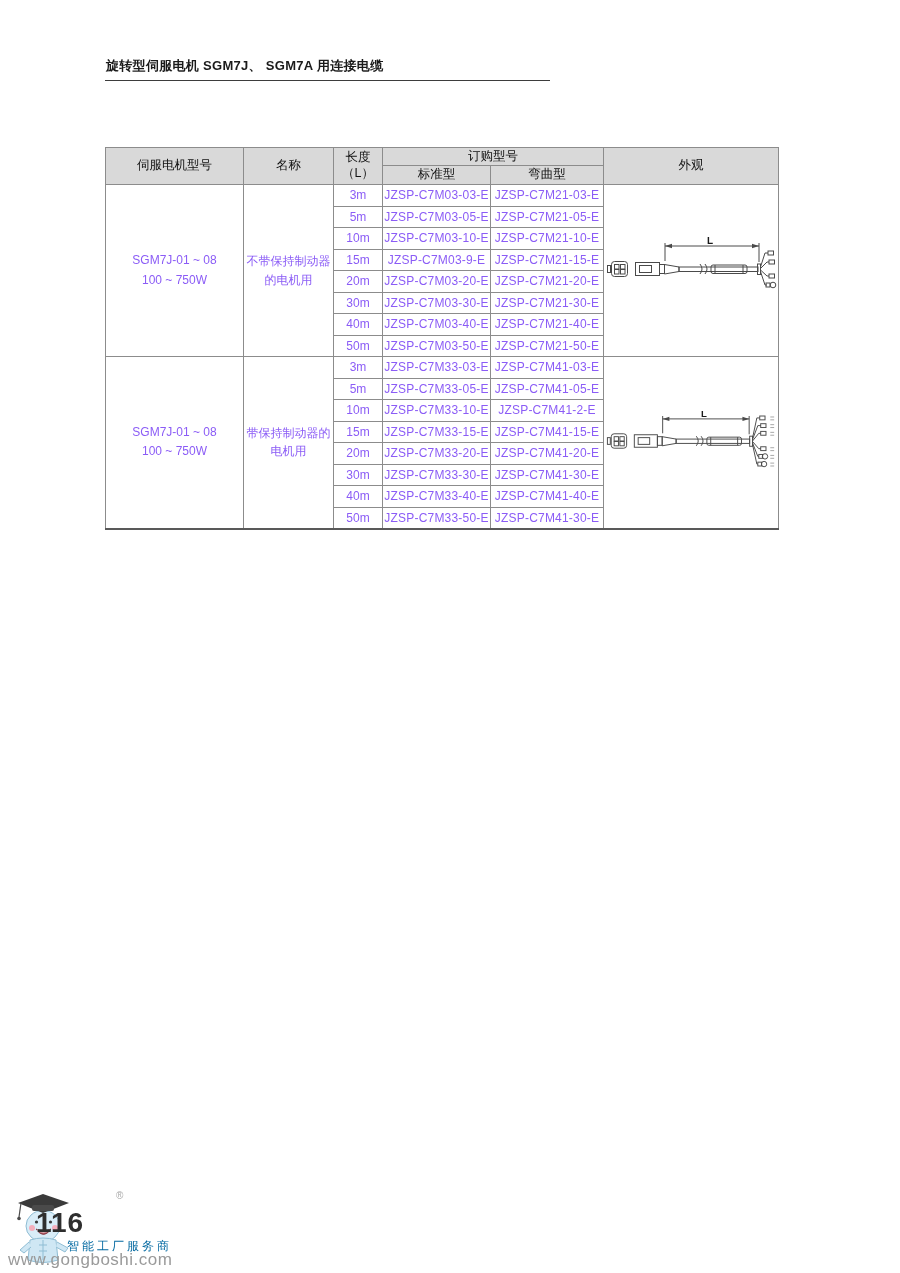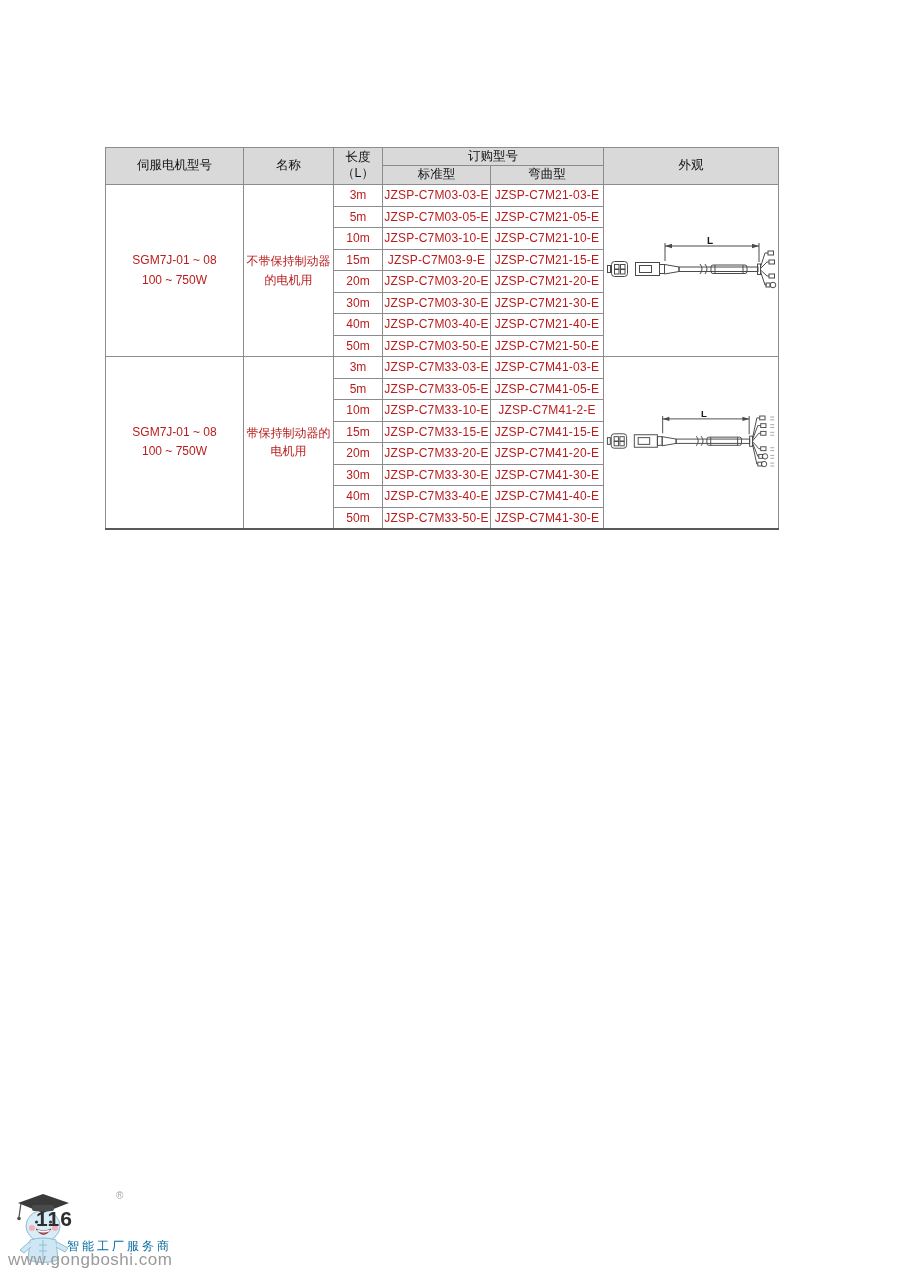--- a/index.html
+++ b/index.html
@@ -25,59 +25,60 @@
     position:absolute; left:105px; top:147px; width:673px;
     border-collapse:collapse; table-layout:fixed;
     border-left:1px solid #f97316; border-bottom:2.5px solid #595959;
   }
   .cable-table th {
     background:#d9d9d9; border:1px solid #8c8c8c;
     font-size:12.5px; font-weight:500; color:#111;
     text-align:center; vertical-align:middle; padding:0; line-height:1.25;
   }
   .cable-table td {
-    border:1px solid #8c8c8c; font-size:12px; color:#b91c1c;
+    border:1px solid #8c8c8c; font-size:12px; color:#8b5cf6;
     text-align:center; vertical-align:middle; padding:0;
   }
   tr.hrow1 { height:18px; }
   tr.hrow2 { height:19px; }
   tr.drow  { height:21.5px; }
   .cell-model { text-align:left; padding-left:13px; font-size:12.5px; line-height:1.6;margin-top:19px; }
   .cell-name  { text-align:left; padding:0 16px 0 8px; font-size:12.5px; line-height:1.55; }
   .cell-length{ font-size:12.5px; }
   .cell-part  { font-size:12px; letter-spacing:0.2px; }
   .cell-appearance { border-right:none; text-align:center; }
   .block { display:block; }
 
   
   .footer-logo { position:absolute; left:12px; top:1188px; width:230px; height:84px; }
   .mascot { position:absolute; left:0; top:2px; }
   .reg-mark { position:absolute; left:104px; top:2px; font-size:10px; color:#a8a8a8; }
   .page-number {
-    position:absolute; left:24px; top:19px; font-size:21px; font-weight:600;
+    position:absolute; left:24px; top:19px; font-size:28px; font-weight:600;
     color:#2e2e2e; letter-spacing:1px;
   }
   .brand {
     position:absolute; left:52px; top:11px; font-size:29px; color:#9a9a9a;
     font-family:"DejaVu Serif","Liberation Serif",serif; letter-spacing:11px;
     white-space:nowrap;
   }
   .tagline {
     position:absolute; left:55px; top:50px; font-size:12px; color:#0369a1;
     letter-spacing:3px; white-space:nowrap;
   }
   .website {
     position:absolute; left:-4px; top:62px; font-size:17px; color:#9a9a9a;
     letter-spacing:0.5px; white-space:nowrap;
   }
 </style>
 </head>
 <body>
 
 <div class="doc-header">
+  <div class="doc-title">旋转型伺服电机 SGM7J、 SGM7A 用连接电缆</div>
 </div>
 
 <table class="cable-table">
   <colgroup>
     <col style="width:138px">
       <col style="width:90px">
       <col style="width:49px">
     <col style="width:108px">
       <col style="width:113px">
       <col style="width:175px">

